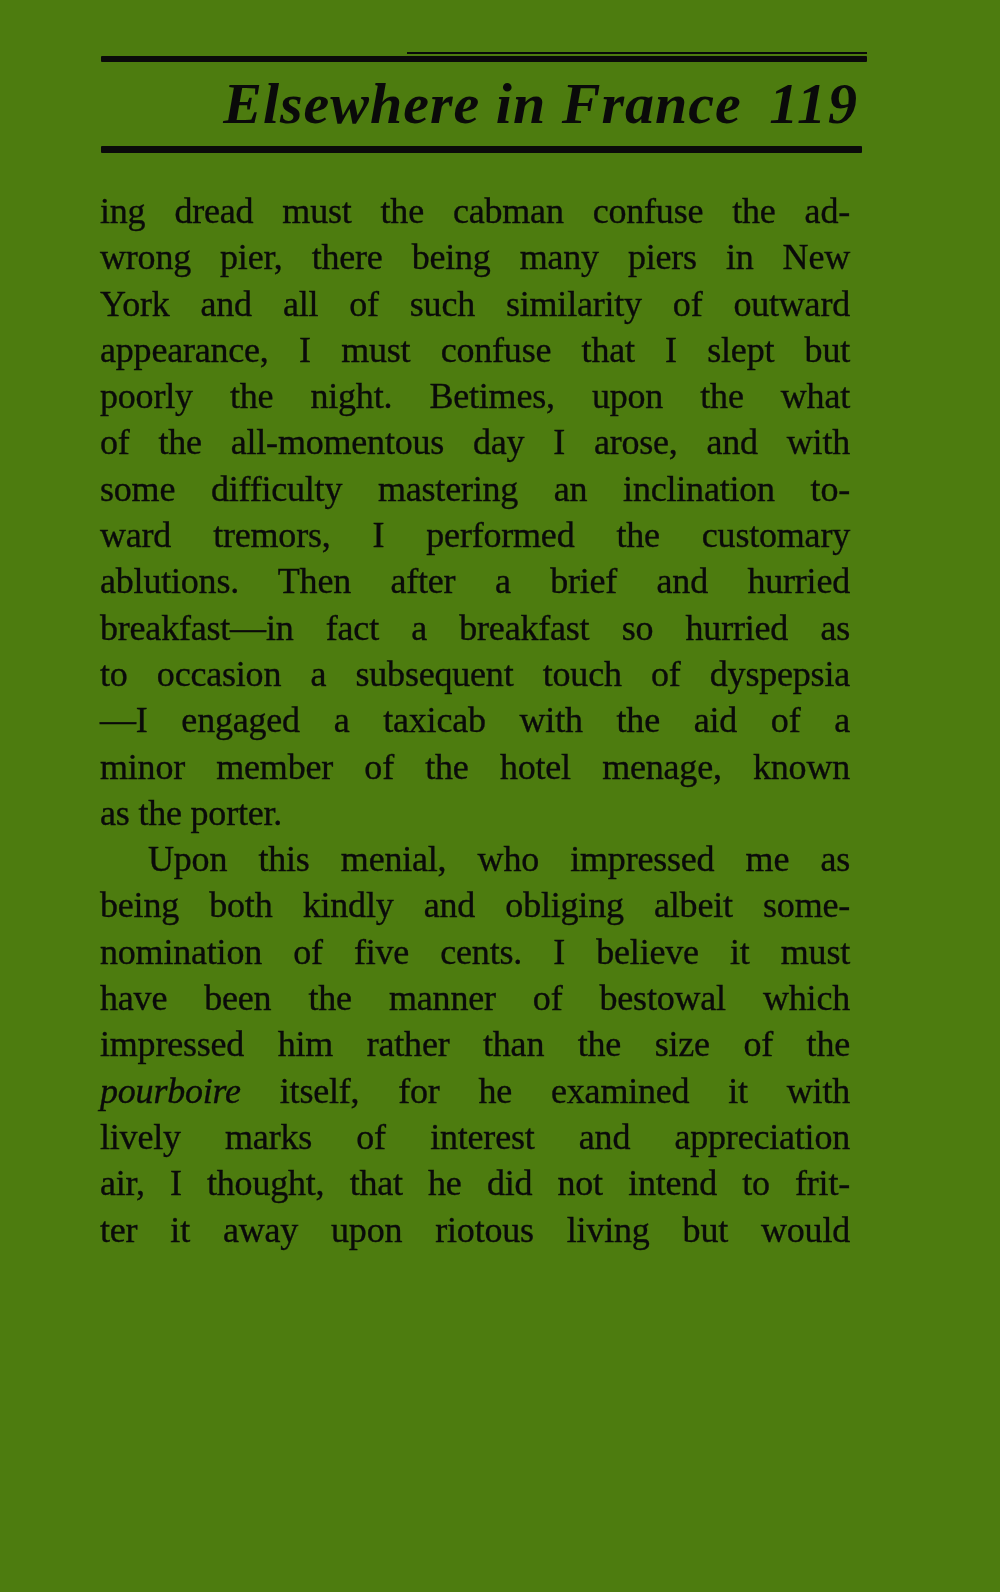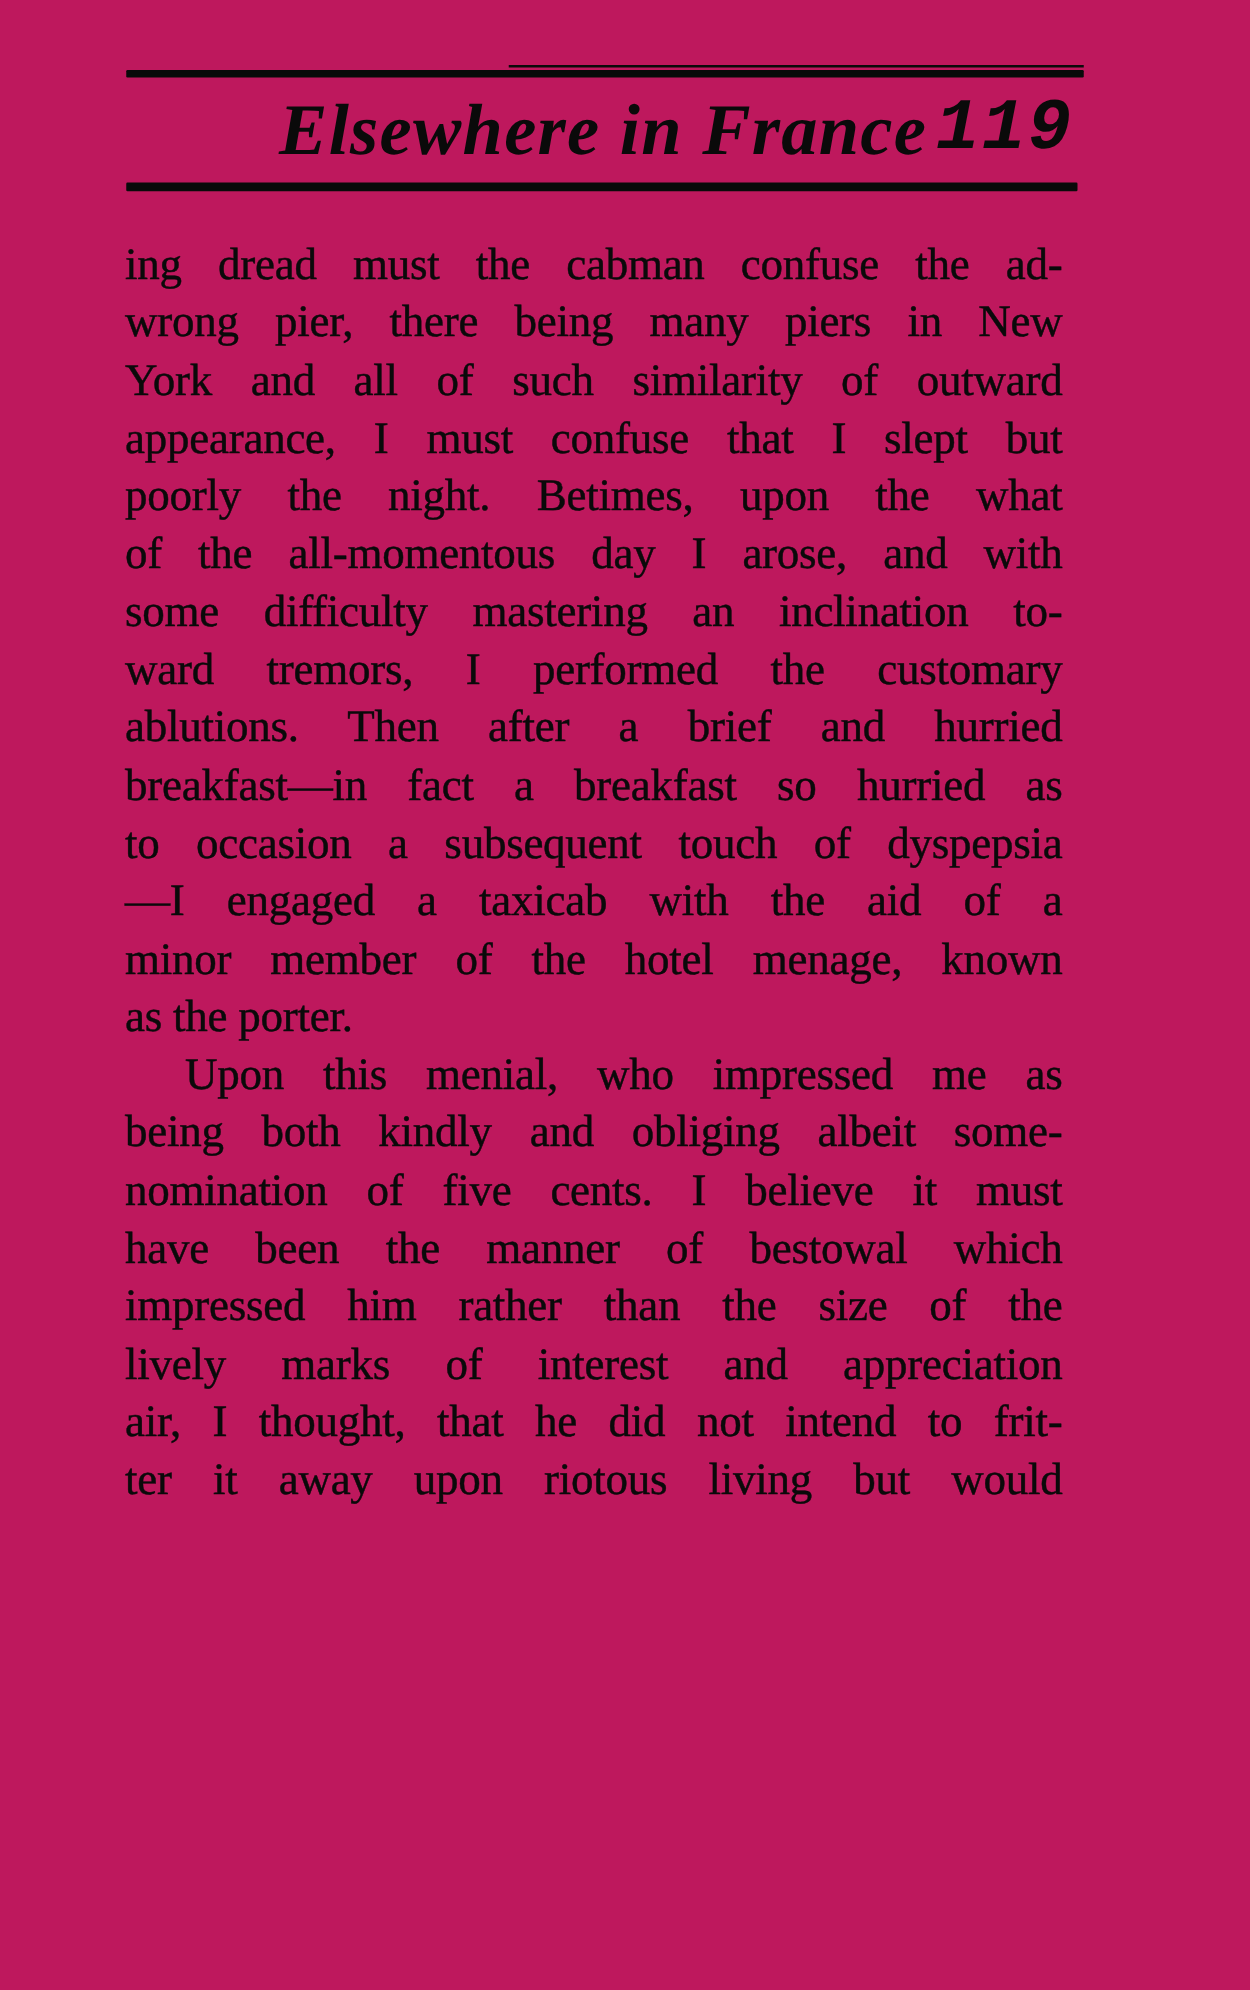--- a/index.html
+++ b/index.html
@@ -4,21 +4,21 @@
 <style>
   html, body {
     margin: 0;
     padding: 0;
     background: #ffffff;
   }
   .page {
     position: relative;
     width: 1000px;
     height: 1592px;
-    background: #be185d;
+    background: #4d7c0f;
     overflow: hidden;
     font-family: "Liberation Serif", serif;
     color: #0a0a0a;
   }
   
   .rule {
     position: absolute;
     background: #0a0a0a;
     border-radius: 1px;
   }
@@ -51,21 +51,20 @@
     white-space: nowrap;
   }
   .header-folio {
     position: absolute;
     right: 6px; top: 0;
     font-style: italic;
     font-weight: bold;
     font-size: 58px;
     line-height: 84px;
     letter-spacing: 2px;
-    font-family: Liberation Mono, monospace;
   }
   
   .body-text {
     position: absolute;
     left: 100px; top: 188px; width: 750px;
     font-size: 36px;
     line-height: 46.3px;
     letter-spacing: -0.2px;
     font-weight: 500;
     -webkit-text-stroke: 0.35px #0a0a0a;
@@ -118,19 +117,20 @@
       <div class="tl">minor member of the hotel menage, known</div>
       <div class="tl plain">as the porter.</div>
     </div>
 
     <div>
       <div class="tl indent">Upon this menial, who impressed me as</div>
       <div class="tl">being both kindly and obliging albeit some-</div>
       <div class="tl">nomination of five cents.  I believe it must</div>
       <div class="tl">have been the manner of bestowal which</div>
       <div class="tl">impressed him rather than the size of the</div>
+      <div class="tl"><span class="it">pourboire</span> <span>itself, for he examined it with</span></div>
       <div class="tl">lively marks of interest and appreciation</div>
       <div class="tl">air, I thought, that he did not intend to frit-</div>
       <div class="tl">ter it away upon riotous living but would</div>
     </div>
 
   </div>
 </div>
 
 </body></html>

